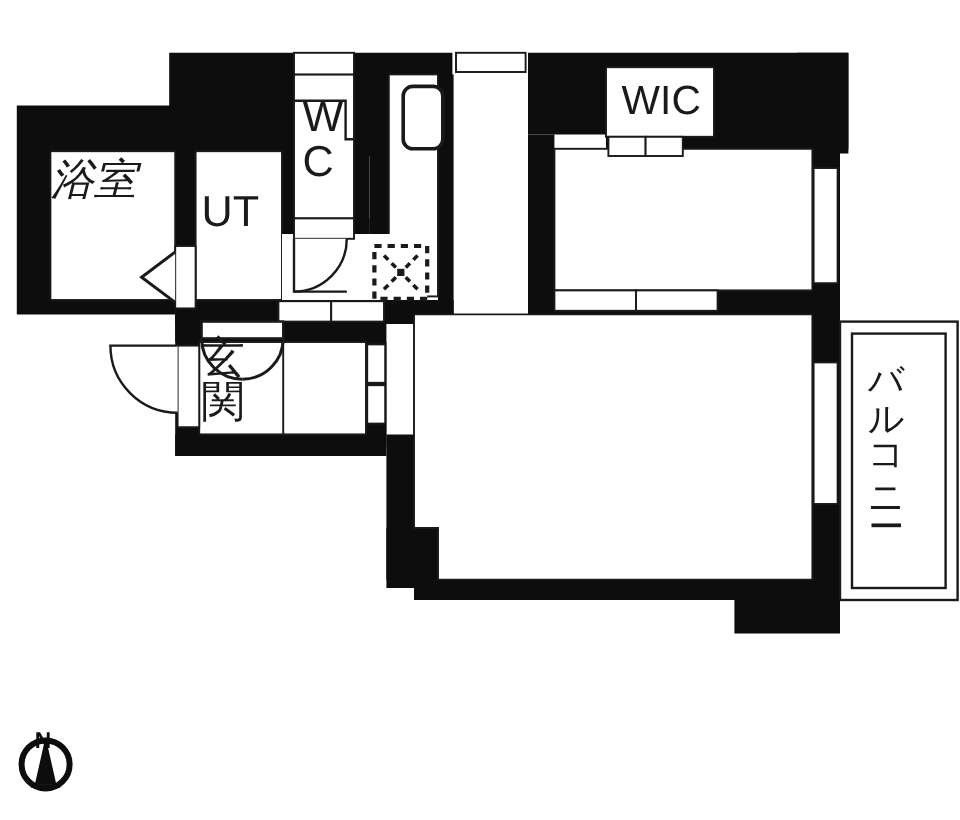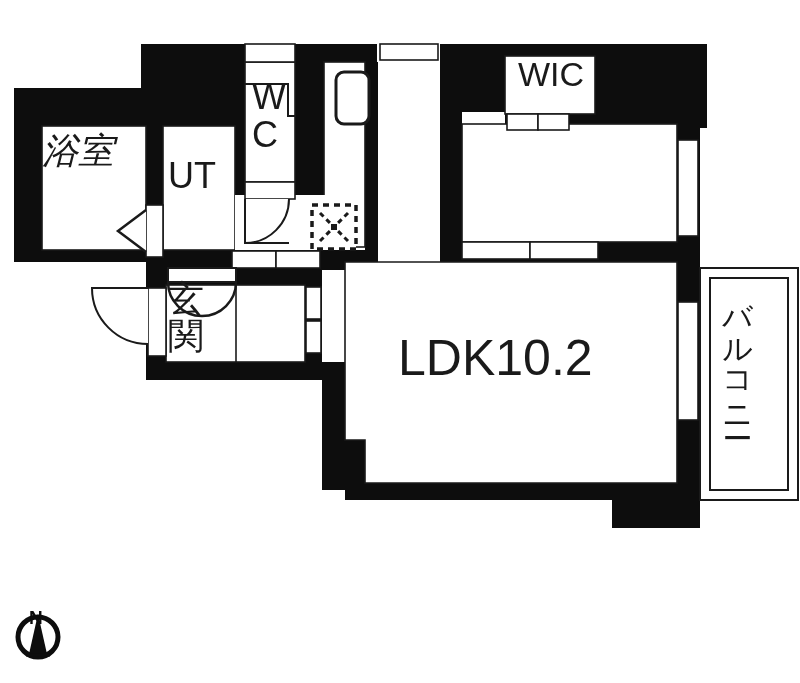--- a/index.html
+++ b/index.html
@@ -172,24 +172,23 @@
   </svg>
 
   <div class="lbl lbl-cjk" style="left:42px; top:133px; font-size:36px;font-style:italic;">浴室</div>
 
   <div class="lbl" style="left:168px; top:158px; font-size:36px;">UT</div>
 
   <div class="lbl" style="left:252px; top:78px; font-size:36px; line-height:1.05;">
     <span><div>W</div><div>C</div></span>
   </div>
 
-  <div class="lbl" style="left:518px; top:57px; font-size:34px;">WIC</div>
+  <div class="lbl" style="left:518px; top:67px; font-size:34px;">WIC</div>
 
 
-  <div class="lbl" style="left:398px; top:333px; font-size:50px;">LDK10.2</div>
 
   <div class="lbl lbl-cjk" style="left:168px; top:281px; font-size:36px; line-height:1.02;">
     <span><div>玄</div><div>関</div></span>
   </div>
 
   <div class="lbl lbl-cjk vert" style="left:722px; top:283px; font-size:30px;">バルコニー</div>
 
   <div class="lbl" style="left:29px; top:608px; font-size:19px; font-weight:bold; color:#0d0d0d;">N</div>
 
 </div>

